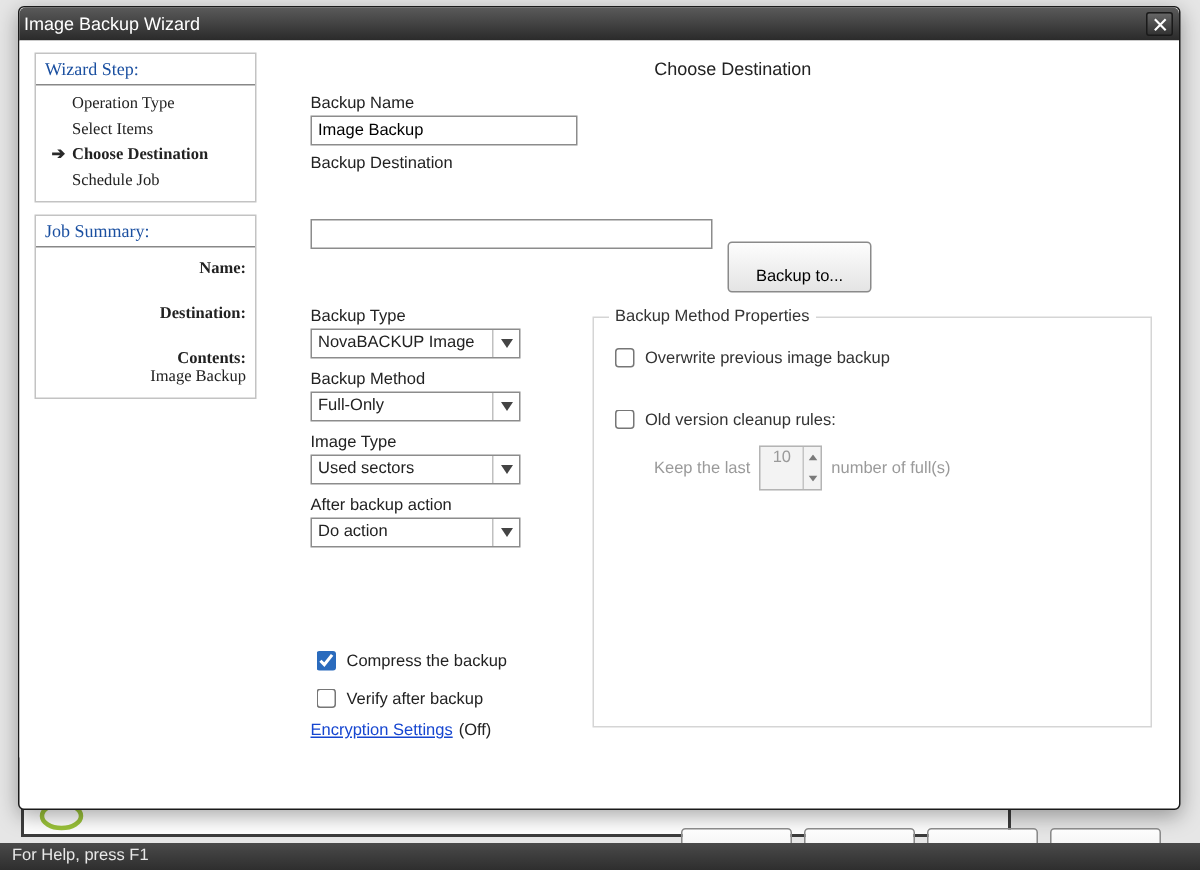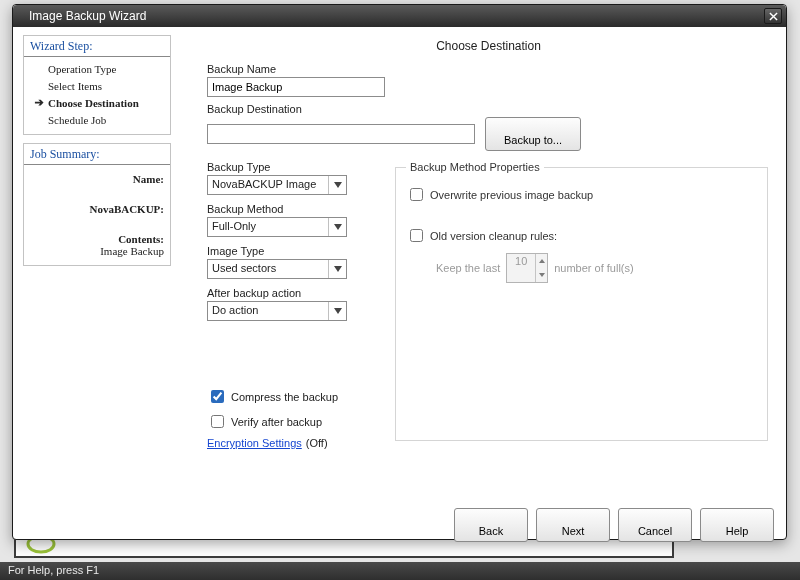--- a/index.html
+++ b/index.html
@@ -24,21 +24,21 @@
     flex-direction: column;
   }
   .titlebar {
     height: 22px;
     background: linear-gradient(#5a5a5a, #2a2a2a);
     border-top-left-radius: 4px;
     border-top-right-radius: 4px;
     color: #fff;
     display: flex;
     align-items: center;
-    padding: 0 4px 0 16px;
+    padding: 0 4px 0 3px;
     font-size: 12px;
   }
   .titlebar .title { flex: 1; }
   .titlebar .closebtn {
     width: 18px; height: 16px;
     background: linear-gradient(#666,#333);
     border: 1px solid #1a1a1a;
     border-radius: 2px;
     display: flex; align-items: center; justify-content: center;
     cursor: pointer;
@@ -112,20 +112,21 @@
   .destrow { display: flex; align-items: center; gap: 10px; }
   .btn {
     height: 22px;
     min-width: 70px;
     border: 1px solid #8a8a8a;
     border-radius: 3px;
     background: linear-gradient(#fdfdfd,#e4e4e4);
     font-size: 11px;
     padding: 16px 10px;
     cursor: pointer;
+    margin-top: 44px;
   }
   .selwrap {
     width: 140px; height: 20px;
     border: 1px solid #8c8c8c;
     display: flex;
     background: #fff;
   }
   .selwrap span {
     flex: 1; padding: 2px 4px; overflow: hidden; white-space: nowrap;
   }
@@ -263,21 +264,21 @@
       </div>
 
       <div class="panel">
         <div class="panel-head">Job Summary:</div>
         <div class="summary-body">
           <div class="row">
             <span class="lbl">Name:</span>
             <span></span>
           </div>
           <div class="row" style="margin-top:18px;">
-            <span class="lbl">NovaBACKUP:</span>
+            <span class="lbl">Destination:</span>
             <span></span>
           </div>
           <div class="row" style="margin-top:18px;">
             <div class="lbl">Contents:</div>
             <div>Image Backup</div>
           </div>
         </div>
       </div>
     </div>
 

